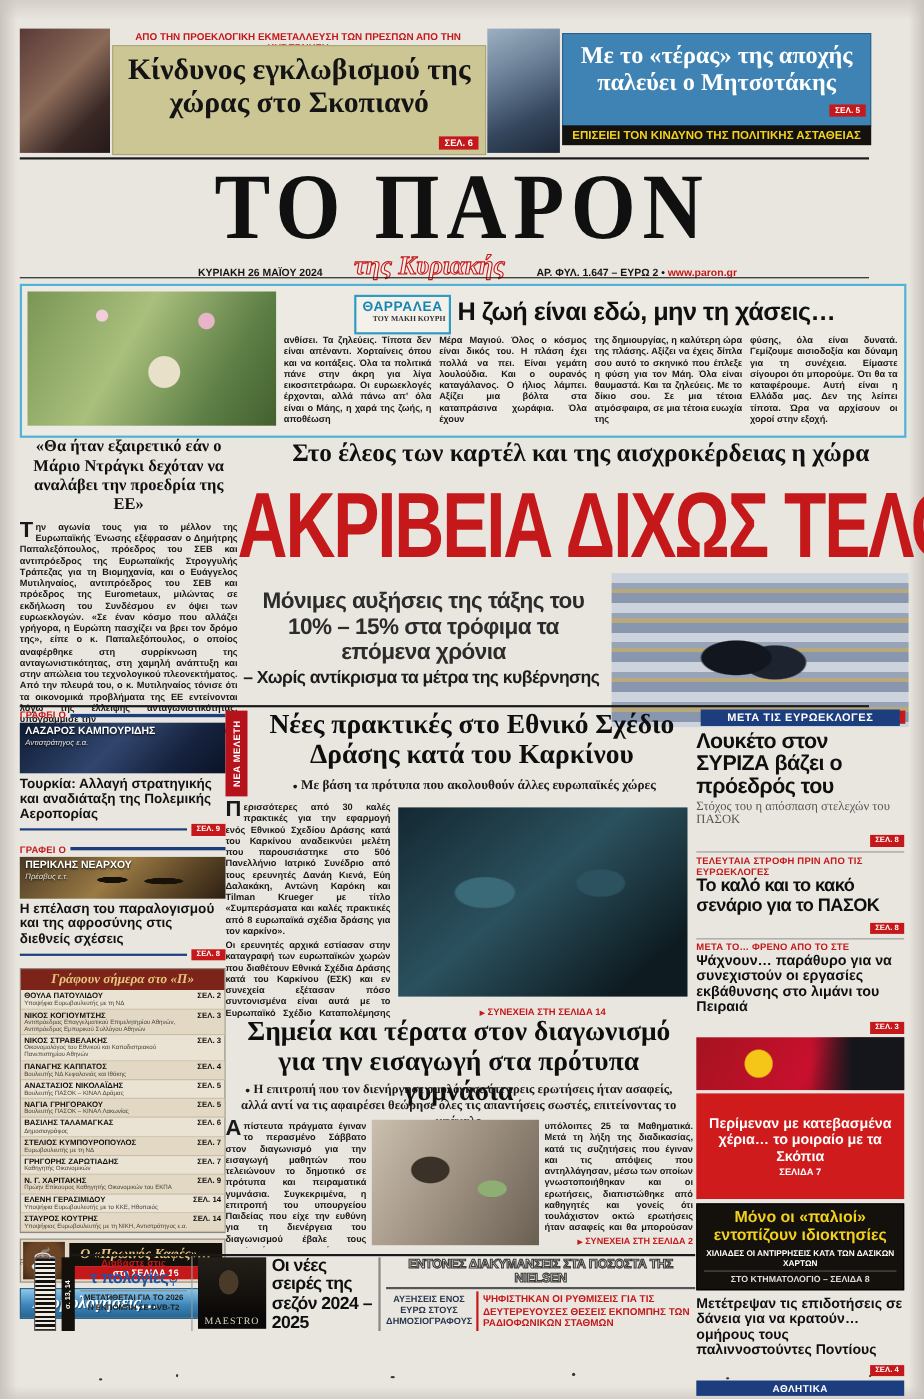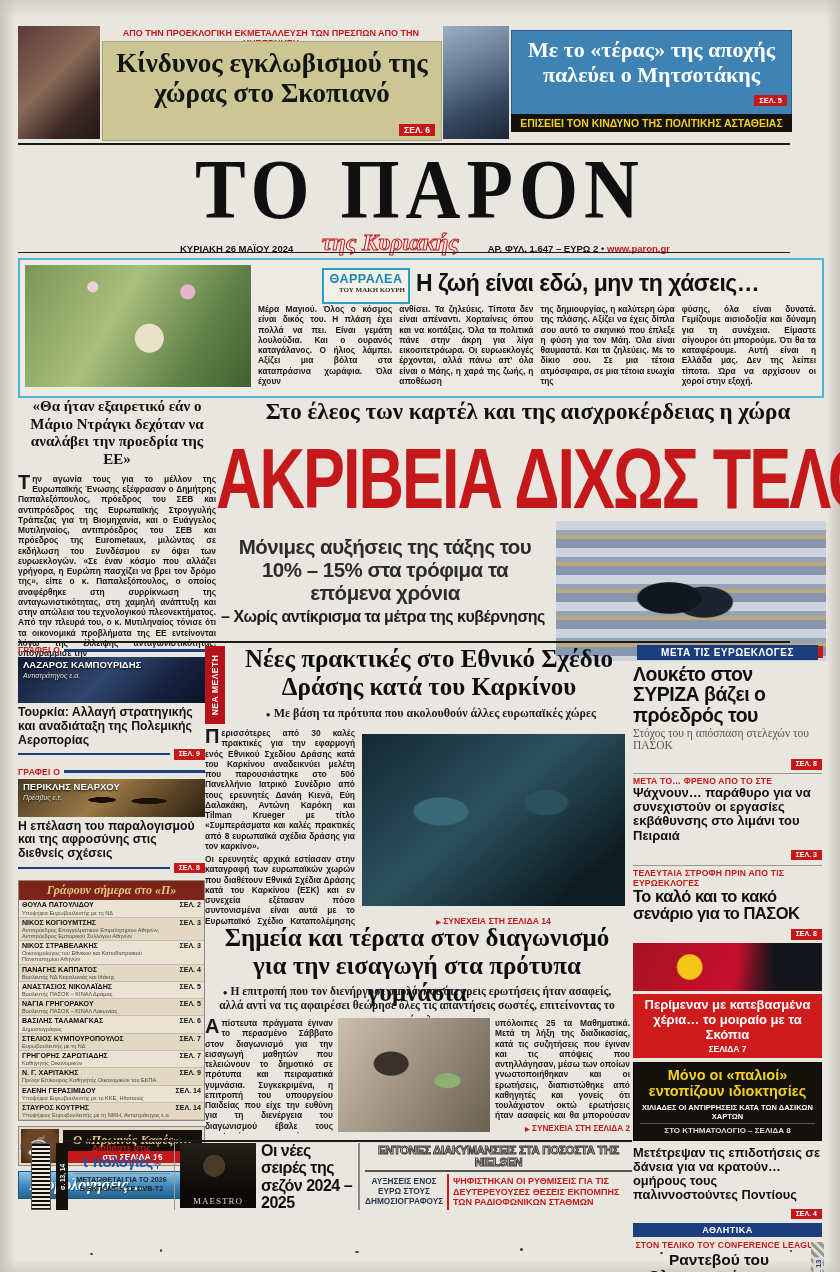--- a/index.html
+++ b/index.html
@@ -69,22 +69,22 @@
          background:radial-gradient(circle at 72% 22%,#e8b4c8 0 7px,rgba(0,0,0,0) 8px),
                     radial-gradient(circle at 30% 18%,#f0cfd8 0 5px,rgba(0,0,0,0) 6px),
                     radial-gradient(circle at 55% 60%,#e8e0c8 0 14px,rgba(0,0,0,0) 15px),
                     linear-gradient(120deg,#7a9655 0%,#a9bf7c 40%,#5f8047 75%,#42602f 100%);"></div>
     <div class="abs" style="left:302px;top:8px;width:84px;height:32px;border:2px solid #2f9cc4;background:#f4f1ea;text-align:center;">
       <div style="color:#1886b4;font-weight:bold;font-size:12.5px;letter-spacing:.5px;margin-top:2px;">ΘΑΡΡΑΛΕΑ</div>
       <div class="serif" style="font-size:7px;font-weight:bold;color:#333;padding-left:12px;">ΤΟΥ ΜΑΚΗ ΚΟΥΡΗ</div>
     </div>
     <div style="position:absolute;left:396px;top:10px;width:400px;font-weight:bold;font-size:23px;letter-spacing:-0.5px;color:#101010;">Η ζωή είναι εδώ, μην τη χάσεις…</div>
     <div class="abs" style="left:238px;top:44px;width:558px;height:86px;display:flex;gap:7px;">
+      <div class="jtext" style="flex:1;">ανθίσει. Τα ζηλεύεις. Τίποτα δεν είναι απέναντι. Χορταίνεις όπου και να κοιτάξεις. Όλα τα πολιτικά πάνε στην άκρη για λίγα εικοσιτετράωρα. Οι ευρωεκλογές έρχονται, αλλά πάνω απ’ όλα είναι ο Μάης, η χαρά της ζωής, η αποθέωση</div>
       <div class="jtext" style="flex:1;">Μέρα Μαγιού. Όλος ο κόσμος είναι δικός του. Η πλάση έχει πολλά να πει. Είναι γεμάτη λουλούδια. Και ο ουρανός καταγάλανος. Ο ήλιος λάμπει. Αξίζει μια βόλτα στα καταπράσινα χωράφια. Όλα έχουν</div>
-      <div class="jtext" style="flex:1;">ανθίσει. Τα ζηλεύεις. Τίποτα δεν είναι απέναντι. Χορταίνεις όπου και να κοιτάξεις. Όλα τα πολιτικά πάνε στην άκρη για λίγα εικοσιτετράωρα. Οι ευρωεκλογές έρχονται, αλλά πάνω απ’ όλα είναι ο Μάης, η χαρά της ζωής, η αποθέωση</div>
       <div class="jtext" style="flex:1;">της δημιουργίας, η καλύτερη ώρα της πλάσης. Αξίζει να έχεις δίπλα σου αυτό το σκηνικό που έπλεξε η φύση για τον Μάη. Όλα είναι θαυμαστά. Και τα ζηλεύεις. Με το δίκιο σου. Σε μια τέτοια ατμόσφαιρα, σε μια τέτοια ευωχία της</div>
       <div class="jtext" style="flex:1;">φύσης, όλα είναι δυνατά. Γεμίζουμε αισιοδοξία και δύναμη για τη συνέχεια. Είμαστε σίγουροι ότι μπορούμε. Ότι θα τα καταφέρουμε. Αυτή είναι η Ελλάδα μας. Δεν της λείπει τίποτα. Ώρα να αρχίσουν οι χοροί στην εξοχή.</div>
     </div>
   </div>
 
   <div class="abs" style="left:18px;top:398px;width:198px;height:244px;">
     <div class="serif" style="font-weight:900;font-size:15px;line-height:1.18;text-align:center;color:#111;">«Θα ήταν εξαιρετικό εάν ο Μάριο Ντράγκι δεχόταν να αναλάβει την προεδρία της ΕΕ»</div>
     <div class="jtext dropcap" style="margin-top:5px;">Την αγωνία τους για το μέλλον της Ευρωπαϊκής Ένωσης εξέφρασαν ο Δημήτρης Παπαλεξόπουλος, πρόεδρος του ΣΕΒ και αντιπρόεδρος της Ευρωπαϊκής Στρογγυλής Τράπεζας για τη Βιομηχανία, και ο Ευάγγελος Μυτιληναίος, αντιπρόεδρος του ΣΕΒ και πρόεδρος της Eurometaux, μιλώντας σε εκδήλωση του Συνδέσμου εν όψει των ευρωεκλογών. «Σε έναν κόσμο που αλλάζει γρήγορα, η Ευρώπη πασχίζει να βρει τον δρόμο της», είπε ο κ. Παπαλεξόπουλος, ο οποίος αναφέρθηκε στη συρρίκνωση της ανταγωνιστικότητας, στη χαμηλή ανάπτυξη και στην απώλεια του τεχνολογικού πλεονεκτήματος. Από την πλευρά του, ο κ. Μυτιληναίος τόνισε ότι τα οικονομικά προβλήματα της ΕΕ εντείνονται λόγω της έλλειψης ανταγωνιστικότητας, υπογράμμισε την</div>
     <div class="morelink" style="margin-top:2px;">
       <span style="font-size:6px;">▶</span>
@@ -274,38 +274,38 @@
       <span>ΣΥΝΕΧΕΙΑ ΣΤΗ ΣΕΛΙΔΑ 14</span>
     </span>
   </div>
 
   <div class="abs" style="left:633px;top:645px;width:189px;">
     <div class="bluebar" style="margin:0 4px;">ΜΕΤΑ ΤΙΣ ΕΥΡΩΕΚΛΟΓΕΣ</div>
     <div style="font-weight:bold;font-size:19.5px;line-height:1.05;letter-spacing:-0.5px;margin-top:4px;color:#0f0f0f;">Λουκέτο στον ΣΥΡΙΖΑ βάζει ο πρόεδρός του</div>
     <div class="serif" style="font-size:11.5px;color:#555;margin-top:2px;">Στόχος του η απόσπαση στελεχών του ΠΑΣΟΚ</div>
     <div style="text-align:right;margin-top:1px;"><span class="badge" style="font-size:7px;">ΣΕΛ. 8</span></div>
 
+    <div style="border-top:1px solid #999;margin-top:4px;padding-top:2px;">
+      <div class="redlbl">ΤΕΛΕΥΤΑΙΑ ΣΤΡΟΦΗ ΠΡΙΝ ΑΠΟ ΤΙΣ ΕΥΡΩΕΚΛΟΓΕΣ</div>
+      <div style="font-weight:bold;font-size:16.5px;line-height:1.05;letter-spacing:-0.5px;color:#0f0f0f;">Το καλό και το κακό σενάριο για το ΠΑΣΟΚ</div>
+      <div style="text-align:right;"><span class="badge" style="font-size:7px;">ΣΕΛ. 8</span></div>
+    </div>
+
     <div style="border-top:1px solid #999;margin-top:3px;padding-top:2px;">
       <div class="redlbl">ΜΕΤΑ ΤΟ… ΦΡΕΝΟ ΑΠΟ ΤΟ ΣΤΕ</div>
       <div style="font-weight:bold;font-size:13px;line-height:1.08;color:#0f0f0f;">Ψάχνουν… παράθυρο για να συνεχιστούν οι εργασίες εκβάθυνσης στο λιμάνι του Πειραιά</div>
       <div style="text-align:right;"><span class="badge" style="font-size:7px;">ΣΕΛ. 3</span></div>
     </div>
 
-    <div style="border-top:1px solid #999;margin-top:4px;padding-top:2px;">
-      <div class="redlbl">ΤΕΛΕΥΤΑΙΑ ΣΤΡΟΦΗ ΠΡΙΝ ΑΠΟ ΤΙΣ ΕΥΡΩΕΚΛΟΓΕΣ</div>
-      <div style="font-weight:bold;font-size:16.5px;line-height:1.05;letter-spacing:-0.5px;color:#0f0f0f;">Το καλό και το κακό σενάριο για το ΠΑΣΟΚ</div>
-      <div style="text-align:right;"><span class="badge" style="font-size:7px;">ΣΕΛ. 8</span></div>
-    </div>
-
     <div class="photo" style="position:relative;width:189px;height:48px;margin-top:3px;
          background:linear-gradient(90deg,rgba(0,0,0,0) 0 55%,#15161c 75%),
                     radial-gradient(circle at 30% 50%,#f5c518 0 9%,rgba(0,0,0,0) 10%),
                     linear-gradient(120deg,#a5131f 0%,#c8102e 55%,#3a0d12 100%);"></div>
 
-    <div style="background:#cf1b1b;color:#fff;text-align:center;padding:4px 6px;margin-top:3px;">
+    <div style="background:#cf1b1b;color:#fff;text-align:center;padding:20px 6px;margin-top:3px;">
       <div style="font-weight:bold;font-size:13px;line-height:1.15;">Περίμεναν με κατεβασμένα χέρια… το μοιραίο με τα Σκόπια</div>
       <div style="font-weight:bold;font-size:8.5px;margin-top:1px;">ΣΕΛΙΔΑ 7</div>
     </div>
 
     <div style="background:#14110d;text-align:center;padding:5px 6px;margin-top:4px;border:1px solid #000;">
       <div style="color:#f2d01e;font-weight:bold;font-size:14.5px;line-height:1.1;">Μόνο οι «παλιοί» εντοπίζουν ιδιοκτησίες</div>
       <div style="color:#fff;font-weight:bold;font-size:7.5px;margin-top:3px;">ΧΙΛΙΑΔΕΣ ΟΙ ΑΝΤΙΡΡΗΣΕΙΣ ΚΑΤΑ ΤΩΝ ΔΑΣΙΚΩΝ ΧΑΡΤΩΝ</div>
       <div style="color:#ddd;font-weight:bold;font-size:8px;margin-top:2px;border-top:1px solid #555;padding-top:2px;">ΣΤΟ ΚΤΗΜΑΤΟΛΟΓΙΟ – ΣΕΛΙΔΑ 8</div>
     </div>
 
@@ -356,21 +356,21 @@
         <svg width="7" height="13" viewBox="0 0 7 13">
             <rect x="2" y="0" width="3" height="7" rx="1.5" fill="#c5181b"></rect>
             <path d="M0.5 5.5 a3 3 0 0 0 6 0" fill="none" stroke="#1b57a6" stroke-width="1"></path>
             <line x1="3.5" y1="9" x2="3.5" y2="12" stroke="#1b57a6" stroke-width="1"></line>
           </svg>
       </div>
       <div style="border-top:1px solid #888;margin-top:2px;padding-top:2px;">
         <div style="font-weight:bold;font-size:7.2px;line-height:1.2;color:#222;">ΜΕΤΑΤΙΘΕΤΑΙ ΓΙΑ ΤΟ 2026 Η ΕΚΠΟΜΠΗ ΣΕ DVB-T2</div>
       </div>
     </div>
-    <div class="photo serif" style="position:relative;width:76px;height:65px;background:radial-gradient(ellipse at 45% 35%,#4a3a28 0 18%,rgba(0,0,0,0) 19%),linear-gradient(180deg,#241f18 0%,#0b0908 80%);">
+    <div class="photo serif" style="position:relative;width:62px;height:65px;background:radial-gradient(ellipse at 45% 35%,#4a3a28 0 18%,rgba(0,0,0,0) 19%),linear-gradient(180deg,#241f18 0%,#0b0908 80%);">
       <span style="position:absolute;bottom:2px;left:0;width:100%;text-align:center;color:#d8d2c2;font-size:9px;letter-spacing:1px;">MAESTRO</span>
     </div>
     <div style="width:92px;font-weight:bold;font-size:16px;line-height:1.08;letter-spacing:-0.5px;align-self:center;color:#0f0f0f;">Οι νέες σειρές της σεζόν 2024 – 2025</div>
     <div style="width:2px;background:#888;"></div>
     <div style="flex:1;display:flex;flex-direction:column;">
       <div style="font-weight:bold;font-size:11.5px;text-align:center;color:#e9e6df;-webkit-text-stroke:1px #3a3a3a;
                   border-bottom:2px solid #555;padding:1px 0 2px 0;letter-spacing:-0.3px;">ΕΝΤΟΝΕΣ ΔΙΑΚΥΜΑΝΣΕΙΣ ΣΤΑ ΠΟΣΟΣΤΑ ΤΗΣ NIELSEN</div>
       <div style="flex:1;display:flex;gap:4px;padding-top:2px;">
         <div style="width:78px;font-weight:bold;font-size:8.3px;line-height:1.2;text-align:center;color:#27364f;align-self:center;">ΑΥΞΗΣΕΙΣ ΕΝΟΣ ΕΥΡΩ ΣΤΟΥΣ ΔΗΜΟΣΙΟΓΡΑΦΟΥΣ</div>
         <div style="width:2px;background:#c5181b;"></div>

